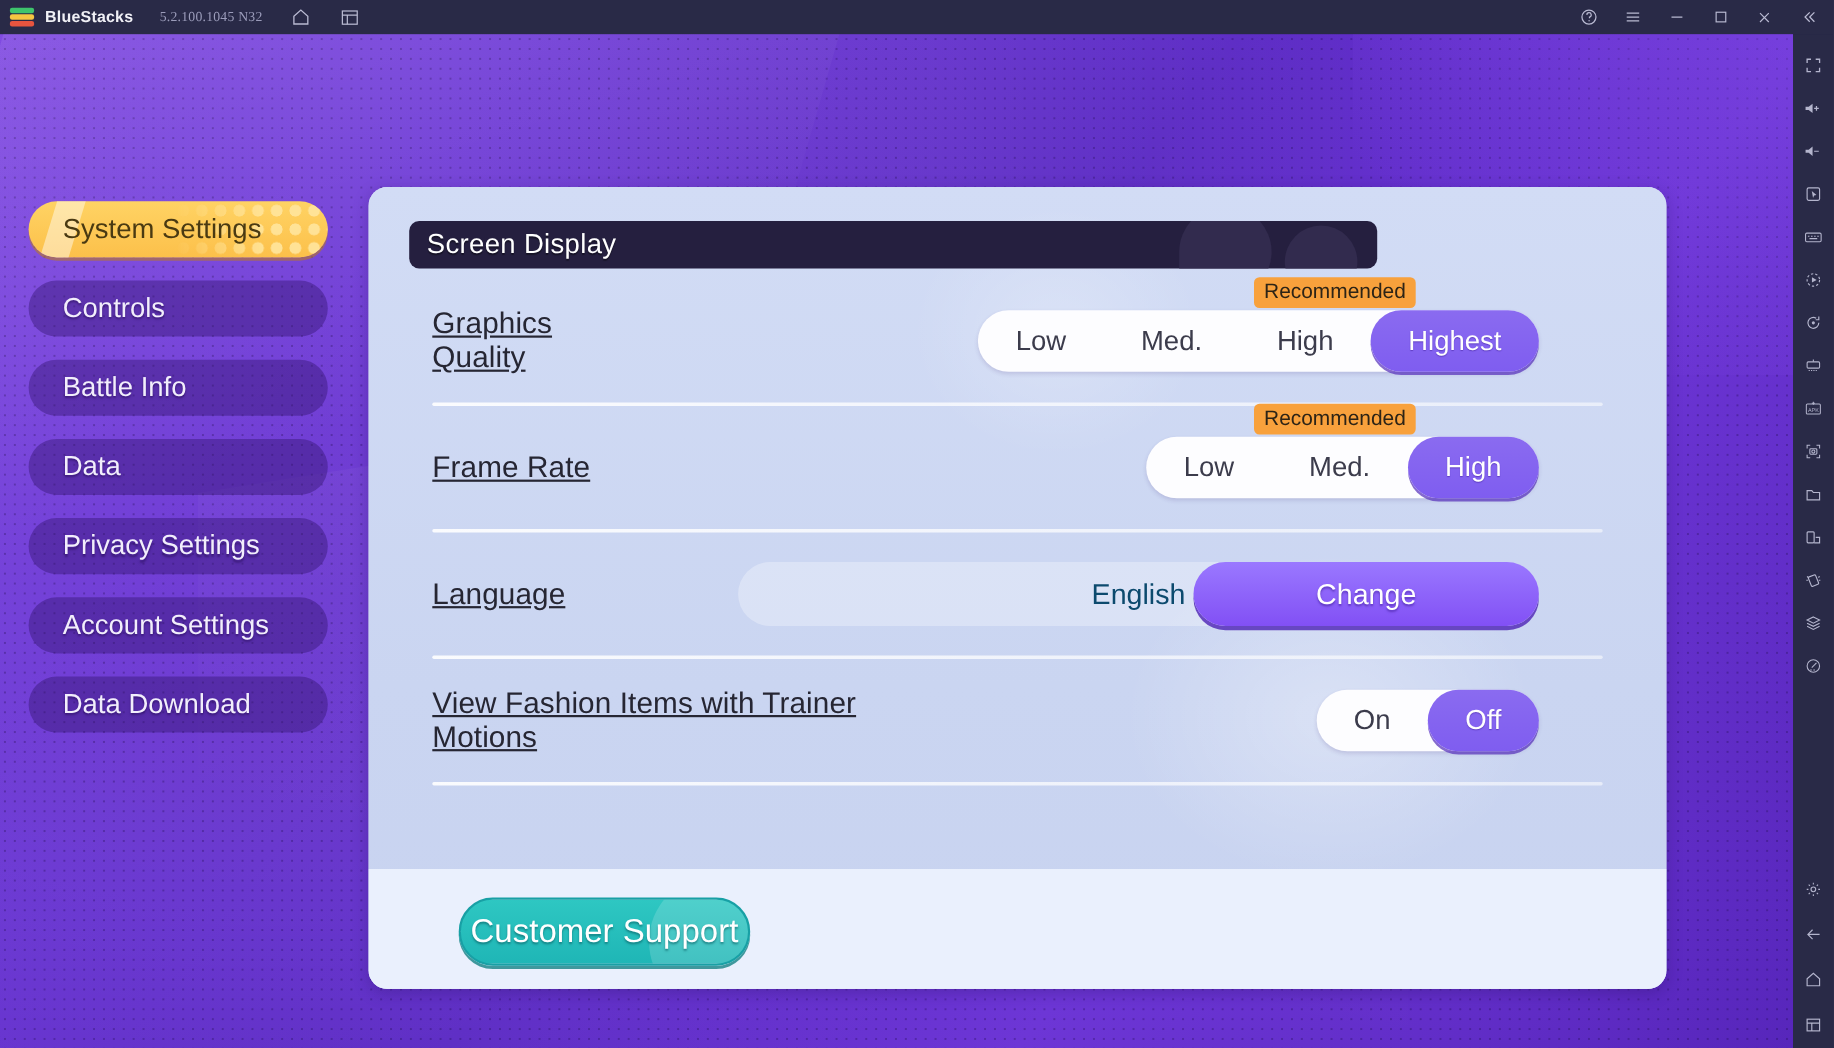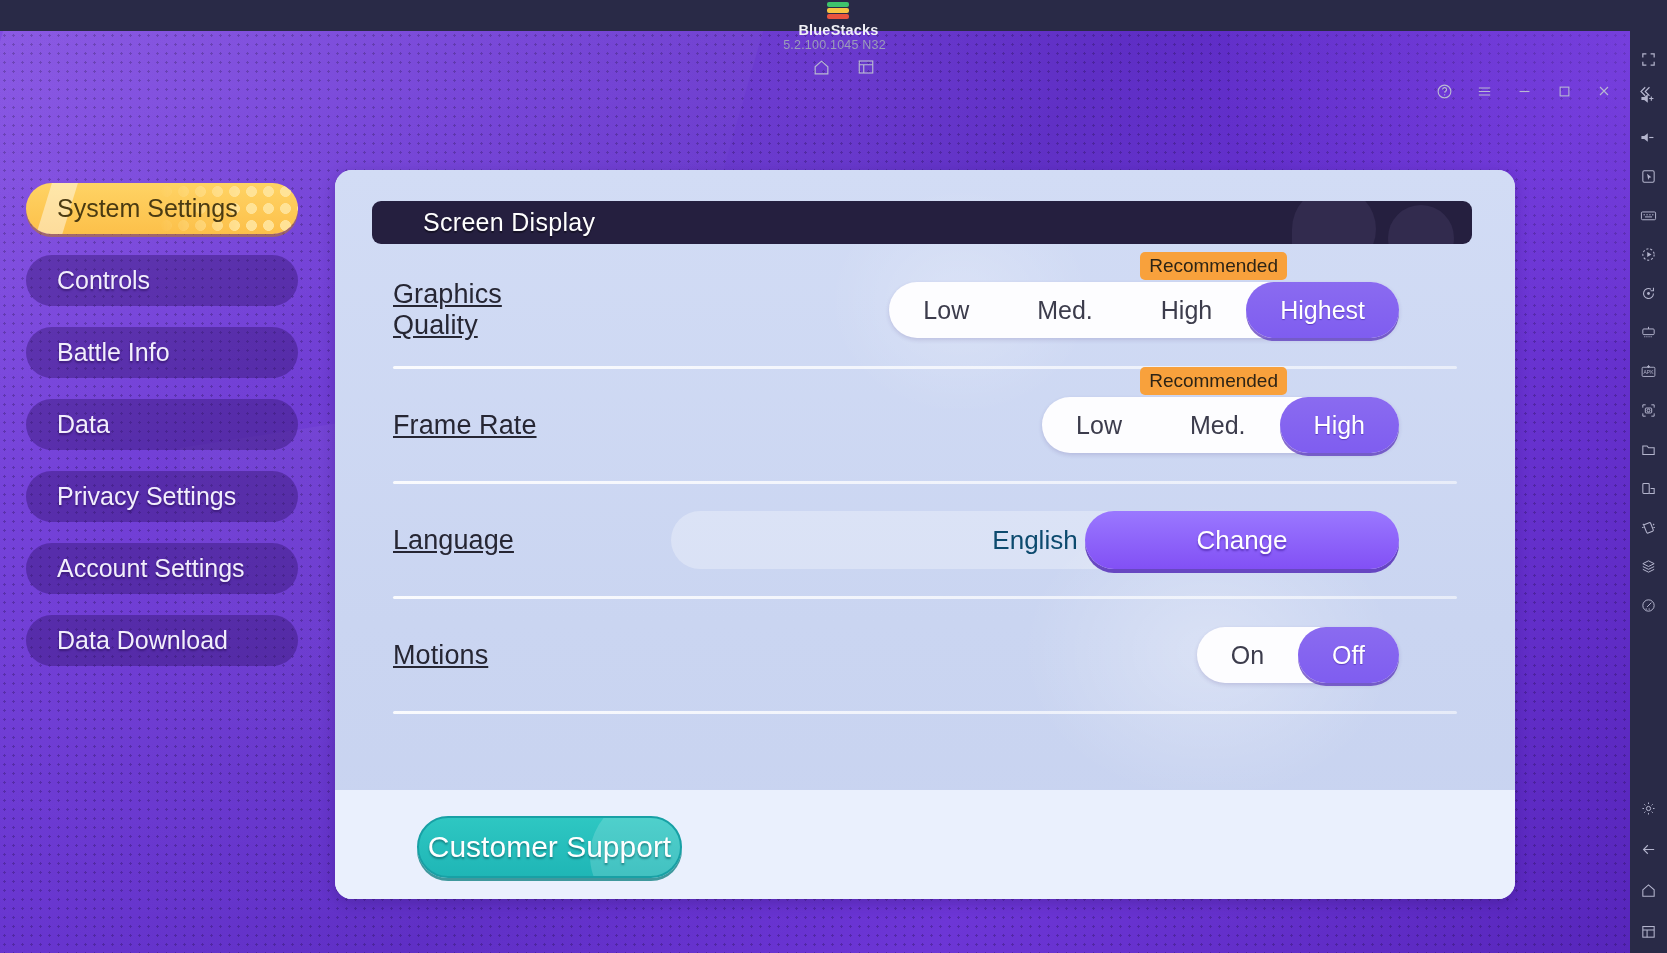--- a/index.html
+++ b/index.html
@@ -3,29 +3,29 @@
 <meta charset="utf-8">
 <style>
   * { box-sizing: border-box; margin:0; padding:0; }
   html,body { width:1667px; height:953px; overflow:hidden;
     font-family:"Liberation Sans", sans-serif; background:#2a2a46; }
 
   
   .titlebar{
     position:absolute; left:0; top:0; width:1667px; height:31px;
     background:#292a47; display:flex; align-items:center;
-    color:#d9dae8; z-index:40;flex-direction:column;
+    color:#d9dae8; z-index:40;
   }
   .bs-logo{ width:22px;height:22px;margin-left:9px;position:relative;flex:0 0 auto; }
   .bs-logo i{ position:absolute; left:0; width:22px; height:5px; border-radius:2px; display:block;}
   .bs-logo i.l1{ top:2px;  background:#3ec46d; }
   .bs-logo i.l2{ top:8px;  background:#f5c542; }
   .bs-logo i.l3{ top:14px; background:#e8543f; }
   .bs-title{ margin-left:10px; font-size:14.5px; font-weight:bold; letter-spacing:.2px; color:#f0f0f6;}
-  .bs-ver{ margin-left:2px; font-size:12.5px; color:#9b9cba; letter-spacing:.2px;}
+  .bs-ver{ margin-left:24px; font-size:12.5px; color:#9b9cba; letter-spacing:.2px;font-family:Liberation Serif, serif;}
   .tb-ico{ width:30px;height:30px;display:flex;align-items:center;justify-content:center;
            color:#b9bad2; }
   .tb-left-icons{ display:flex; margin-left:20px; gap:14px; }
   .tb-right{ margin-left:auto; display:flex; align-items:center; gap:22px; padding-right:14px;}
   .tb-right .tb-ico{ width:18px; height:18px; }
 
   
   .rail{
     position:absolute; right:0; top:31px; width:37px; height:922px;
     background:#292a47; z-index:35;
@@ -120,23 +120,23 @@
     background:#ccd6f2; border-radius:17px; z-index:6; overflow:hidden;
     box-shadow:0 4px 14px rgba(40,14,95,.28);
   }
   .panel-bgart{ position:absolute; inset:0; pointer-events:none;
     background:
       radial-gradient(ellipse 300px 240px at 74% 66%, rgba(255,255,255,.30), transparent 62%),
       radial-gradient(ellipse 220px 190px at 53% 18%, rgba(255,255,255,.22), transparent 60%),
       linear-gradient(180deg,#d2dcf5 0%, #cad5f1 62%, #c8d3f0 100%);
   }
   .sectionbar{
-    position:absolute; left:37px; top:31px; width:1100px; height:43px;
+    position:absolute; left:37px; top:31px; width:880px; height:43px;
     background:#251f3f; border-radius:9px; overflow:hidden; z-index:3;
-    display:flex; align-items:center;padding-left:35px;
+    display:flex; align-items:center;
   }
   .sectionbar .sbtitle{ color:#fff; font-size:25px; padding-left:16px;
      letter-spacing:.3px; position:relative; z-index:2;
      text-shadow:0 2px 1px rgba(0,0,0,.4);}
   .sb-art1{ position:absolute; right:96px; top:-14px; width:84px;height:84px;
       background:#322b4e; border-radius:50% 50% 50% 8%; }
   .sb-art2{ position:absolute; right:18px; top:4px; width:66px;height:66px;
       background:#322b4e; border-radius:50%; }
 
   .rows{ position:absolute; left:0; top:84px; width:100%; z-index:3;}
@@ -341,20 +341,21 @@
             <div class="langval">English</div>
             <div class="changebtn">Change</div>
           </div>
         </div>
       </div>
       <div class="divider"></div>
 
       <div class="srow">
         <div class="inner">
           <div class="rowlabel">
+            <div>View Fashion Items with Trainer</div>
             <div>Motions</div>
           </div>
           <div class="seg" style="right:58px;">
             <div class="opt">On</div>
             <div class="opt sel">Off</div>
           </div>
         </div>
       </div>
       <div class="divider"></div>
     </div>

